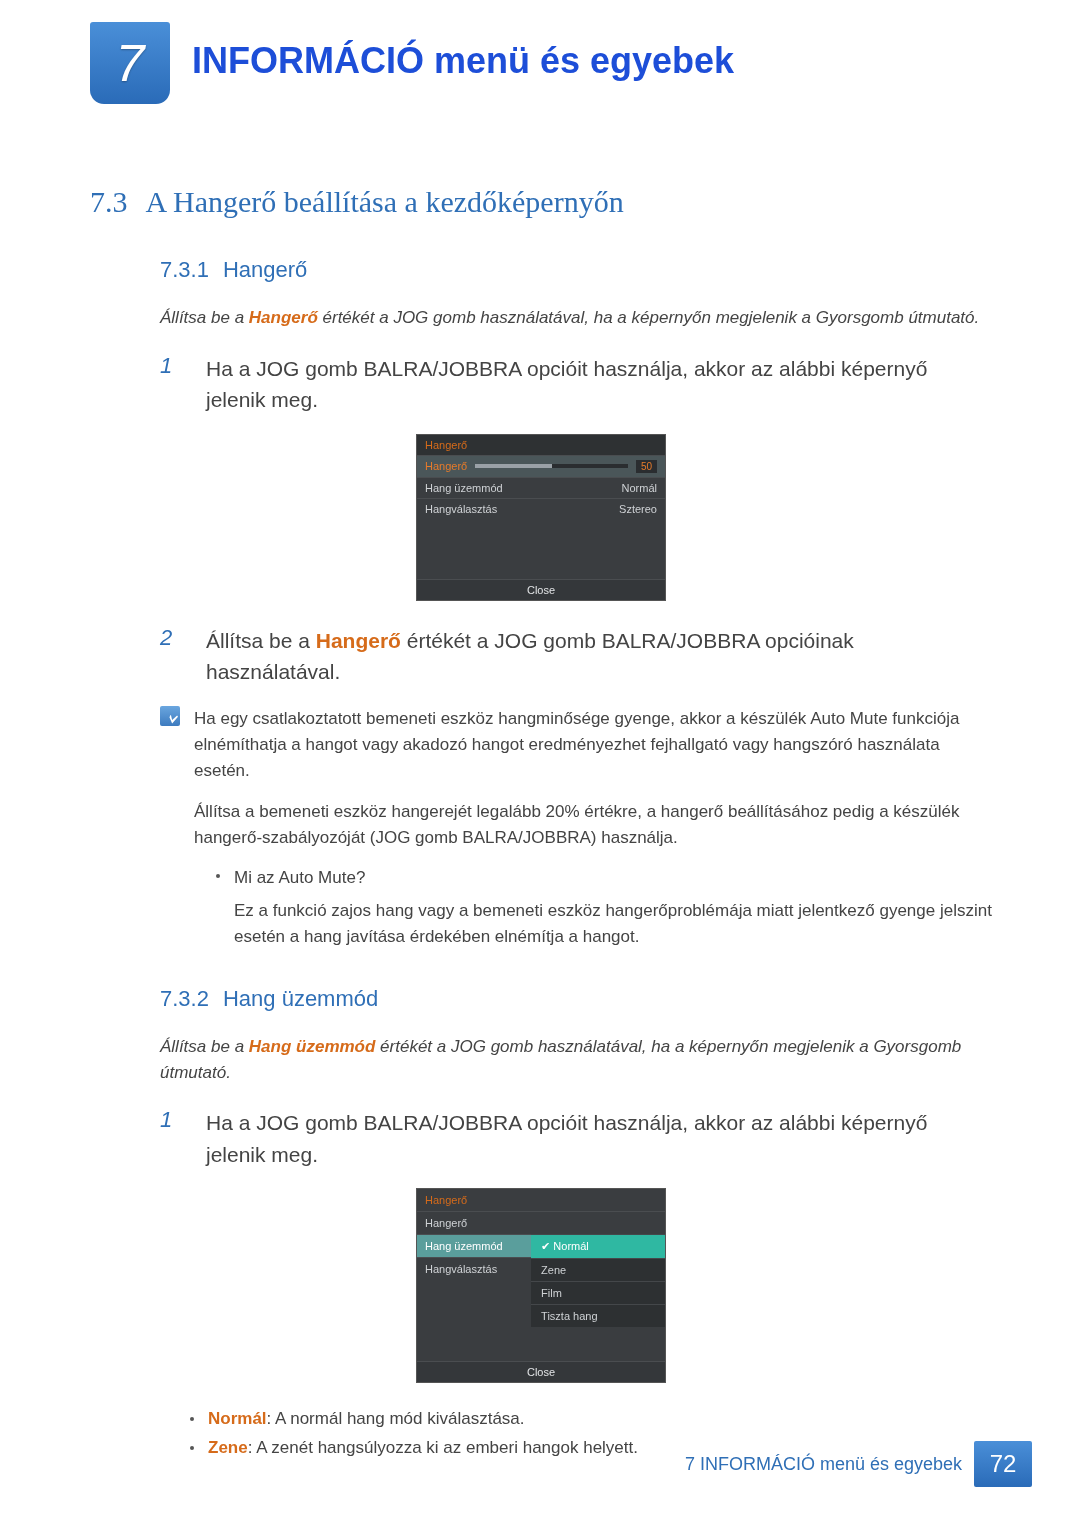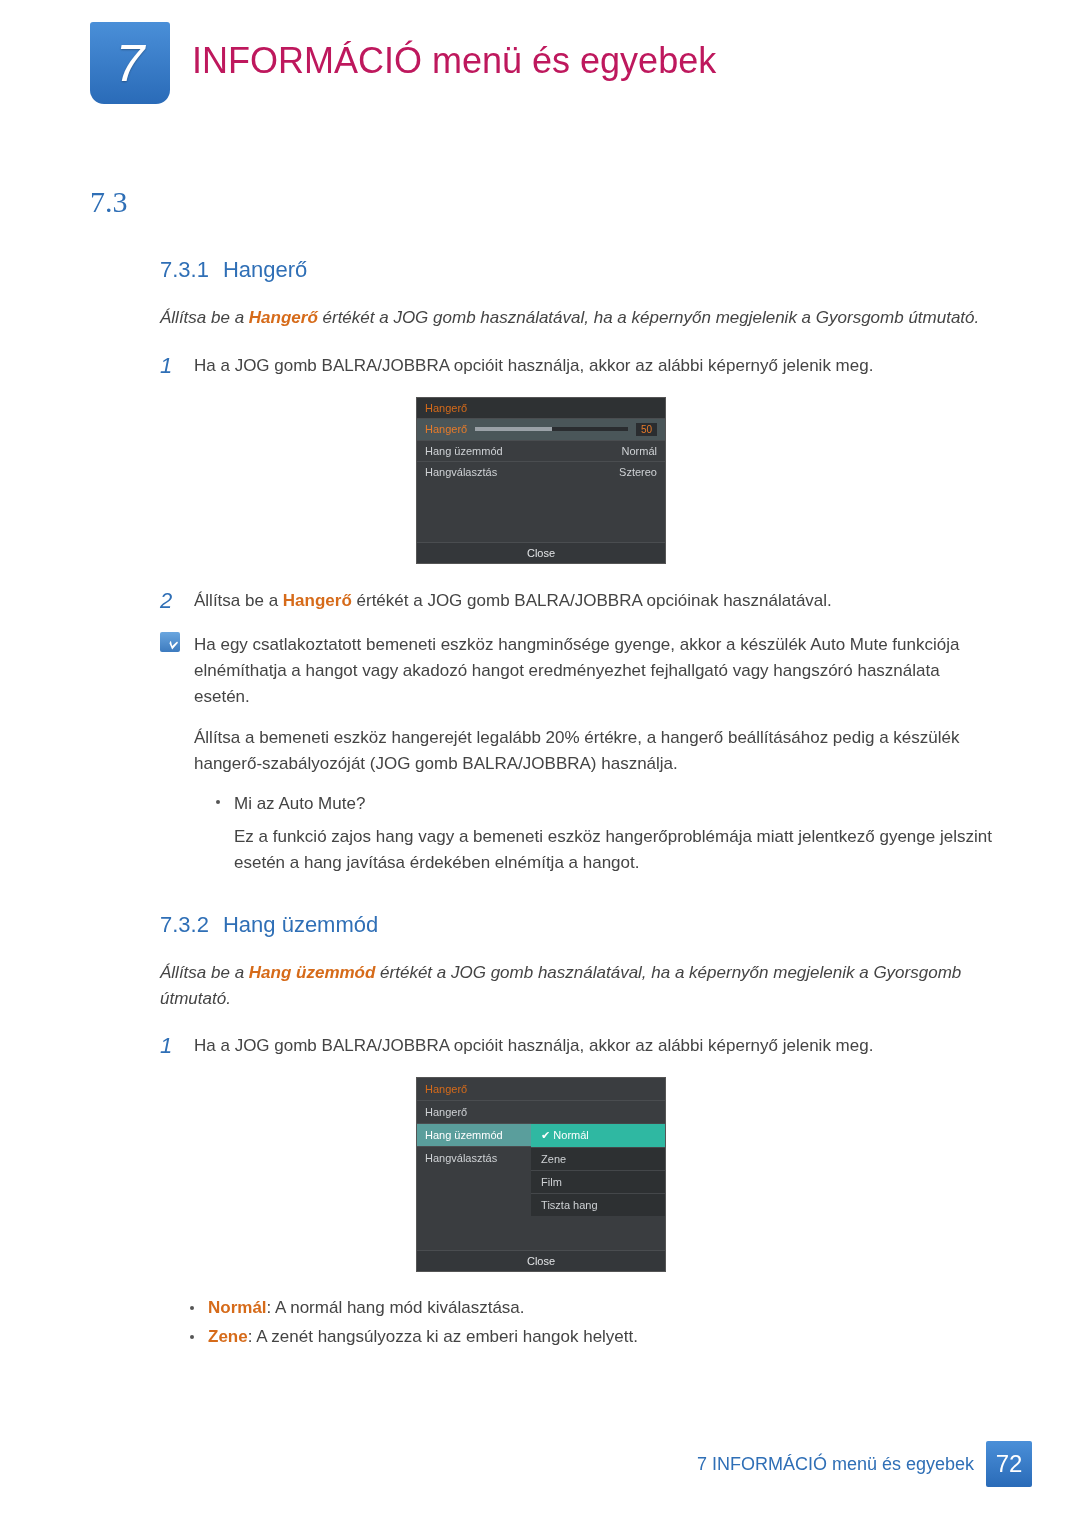--- a/index.html
+++ b/index.html
@@ -27,41 +27,41 @@
     color: #fff;
     font-size: 52px;
     font-weight: 300;
     font-style: italic;
     text-shadow: 0 1px 2px rgba(0,0,0,.3);
   }
   .chapter-title {
     position: absolute;
     top: 40px;
     left: 192px;
-    color: #be185d;
+    color: #1d4ed8;
     font-size: 36px;
-    font-weight: 400;
+    font-weight: 700;
   }
   .content {
     position: absolute;
     top: 185px;
     left: 90px;
     right: 88px;
   }
   .h1-row { display: flex; align-items: baseline; gap: 18px; margin-bottom: 38px; font-family: Liberation Serif, serif;}
   .h1-num  { color: #2f6fb6; font-size: 30px; font-weight: 400;}
   .h1-text { color: #2f6fb6; font-size: 30px; font-weight: 400;}
   .h2-row { display: flex; align-items: baseline; gap: 14px; margin: 0 0 22px 70px;}
   .h2-num  { color: #2f6fb6; font-size: 22px; font-weight: 400;}
   .h2-text { color: #2f6fb6; font-size: 22px; font-weight: 400;}
   .para { margin: 0 0 22px 70px; font-size: 17px; line-height: 1.5; color:#444;font-style:italic;}
   .accent { color: #d66b1a; font-weight: bold; }
   .step-row { display: flex; gap: 16px; margin: 0 0 18px 70px;}
   .step-num { color: #2f6fb6; font-size: 22px; font-style: italic; min-width:18px;}
-  .step-text { font-size: 17px; line-height: 1.5; color:#444; flex:1;}
+  .step-text { font-size: 21px; line-height: 1.5; color:#444; flex:1;margin-left:12px;}
 
   
   .osd {
     width: 250px;
     background: #3a3d40;
     margin: 0 auto 24px;
     font-size: 11px;
     color: #cfd2d5;
     border: 1px solid #555;
   }
@@ -109,38 +109,39 @@
   .bullet-item { display:flex; gap:14px; font-size:17px; line-height:1.7; color:#444;}
   .bullet-item .dot{ width:4px;height:4px;border-radius:50%;background:#555;margin-top:12px;flex:0 0 4px;}
 
   .footer{
     position:absolute; bottom:40px; right:0; left:0;
     display:flex; justify-content:flex-end; align-items:center;
     padding-right:48px;
   }
   .footer-text{ color:#2f6fb6; font-size:18px; margin-right:12px;}
   .page-badge{
-    width:46px; height:46px;
+    width:58px; height:46px;
     background:linear-gradient(#4a8fd8,#2a6bb8);
     color:#fff; font-size:24px; display:flex; align-items:center; justify-content:center;
     border-radius:2px;
   }
 </style>
 </head>
 <body>
 
 <div class="chapter-badge">
   <span>7</span>
 </div>
 <div class="chapter-title">INFORMÁCIÓ menü és egyebek</div>
 
 <div class="content">
 
   <div class="h1-row">
     <span class="h1-num">7.3</span>
+    <span class="h1-text">A Hangerő beállítása a kezdőképernyőn</span>
   </div>
 
   <div class="h2-row">
     <span class="h2-num">7.3.1</span>
     <span class="h2-text">Hangerő</span>
   </div>
 
   <p class="para">
     <span>Állítsa be a </span><span class="accent">Hangerő</span><span> értékét a JOG gomb használatával, ha a képernyőn megjelenik a Gyorsgomb útmutató.</span>
   </p>

